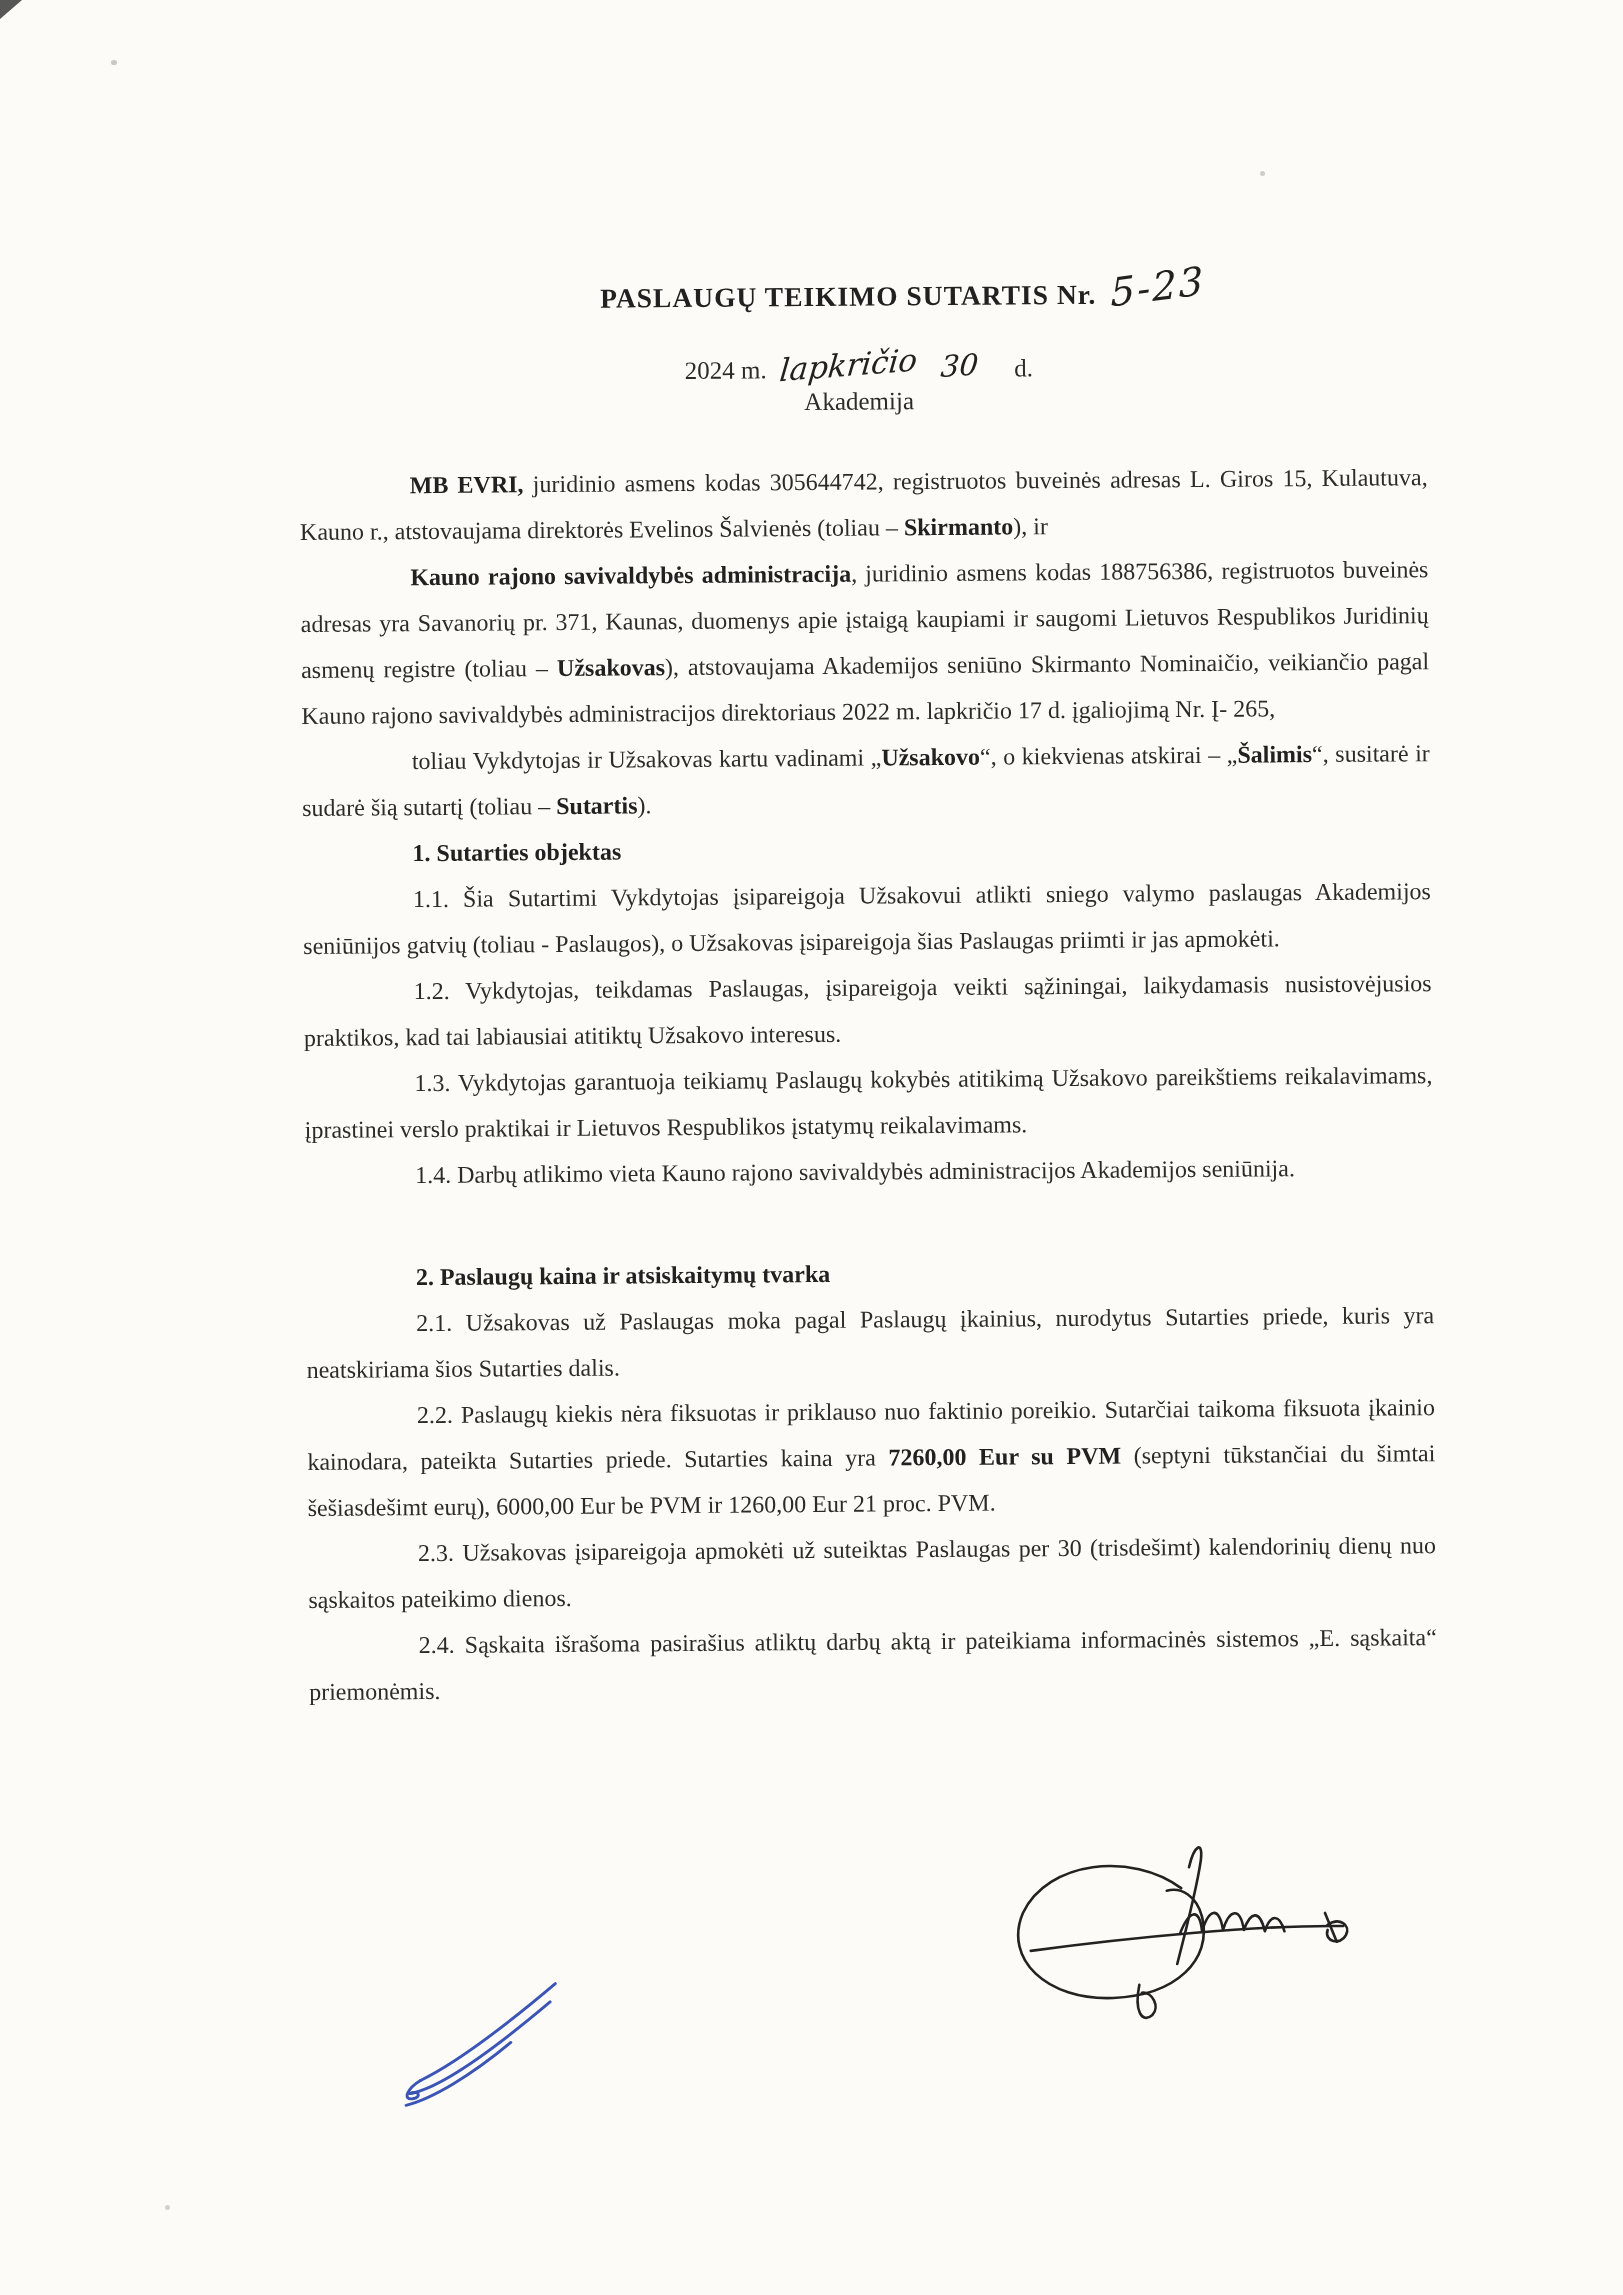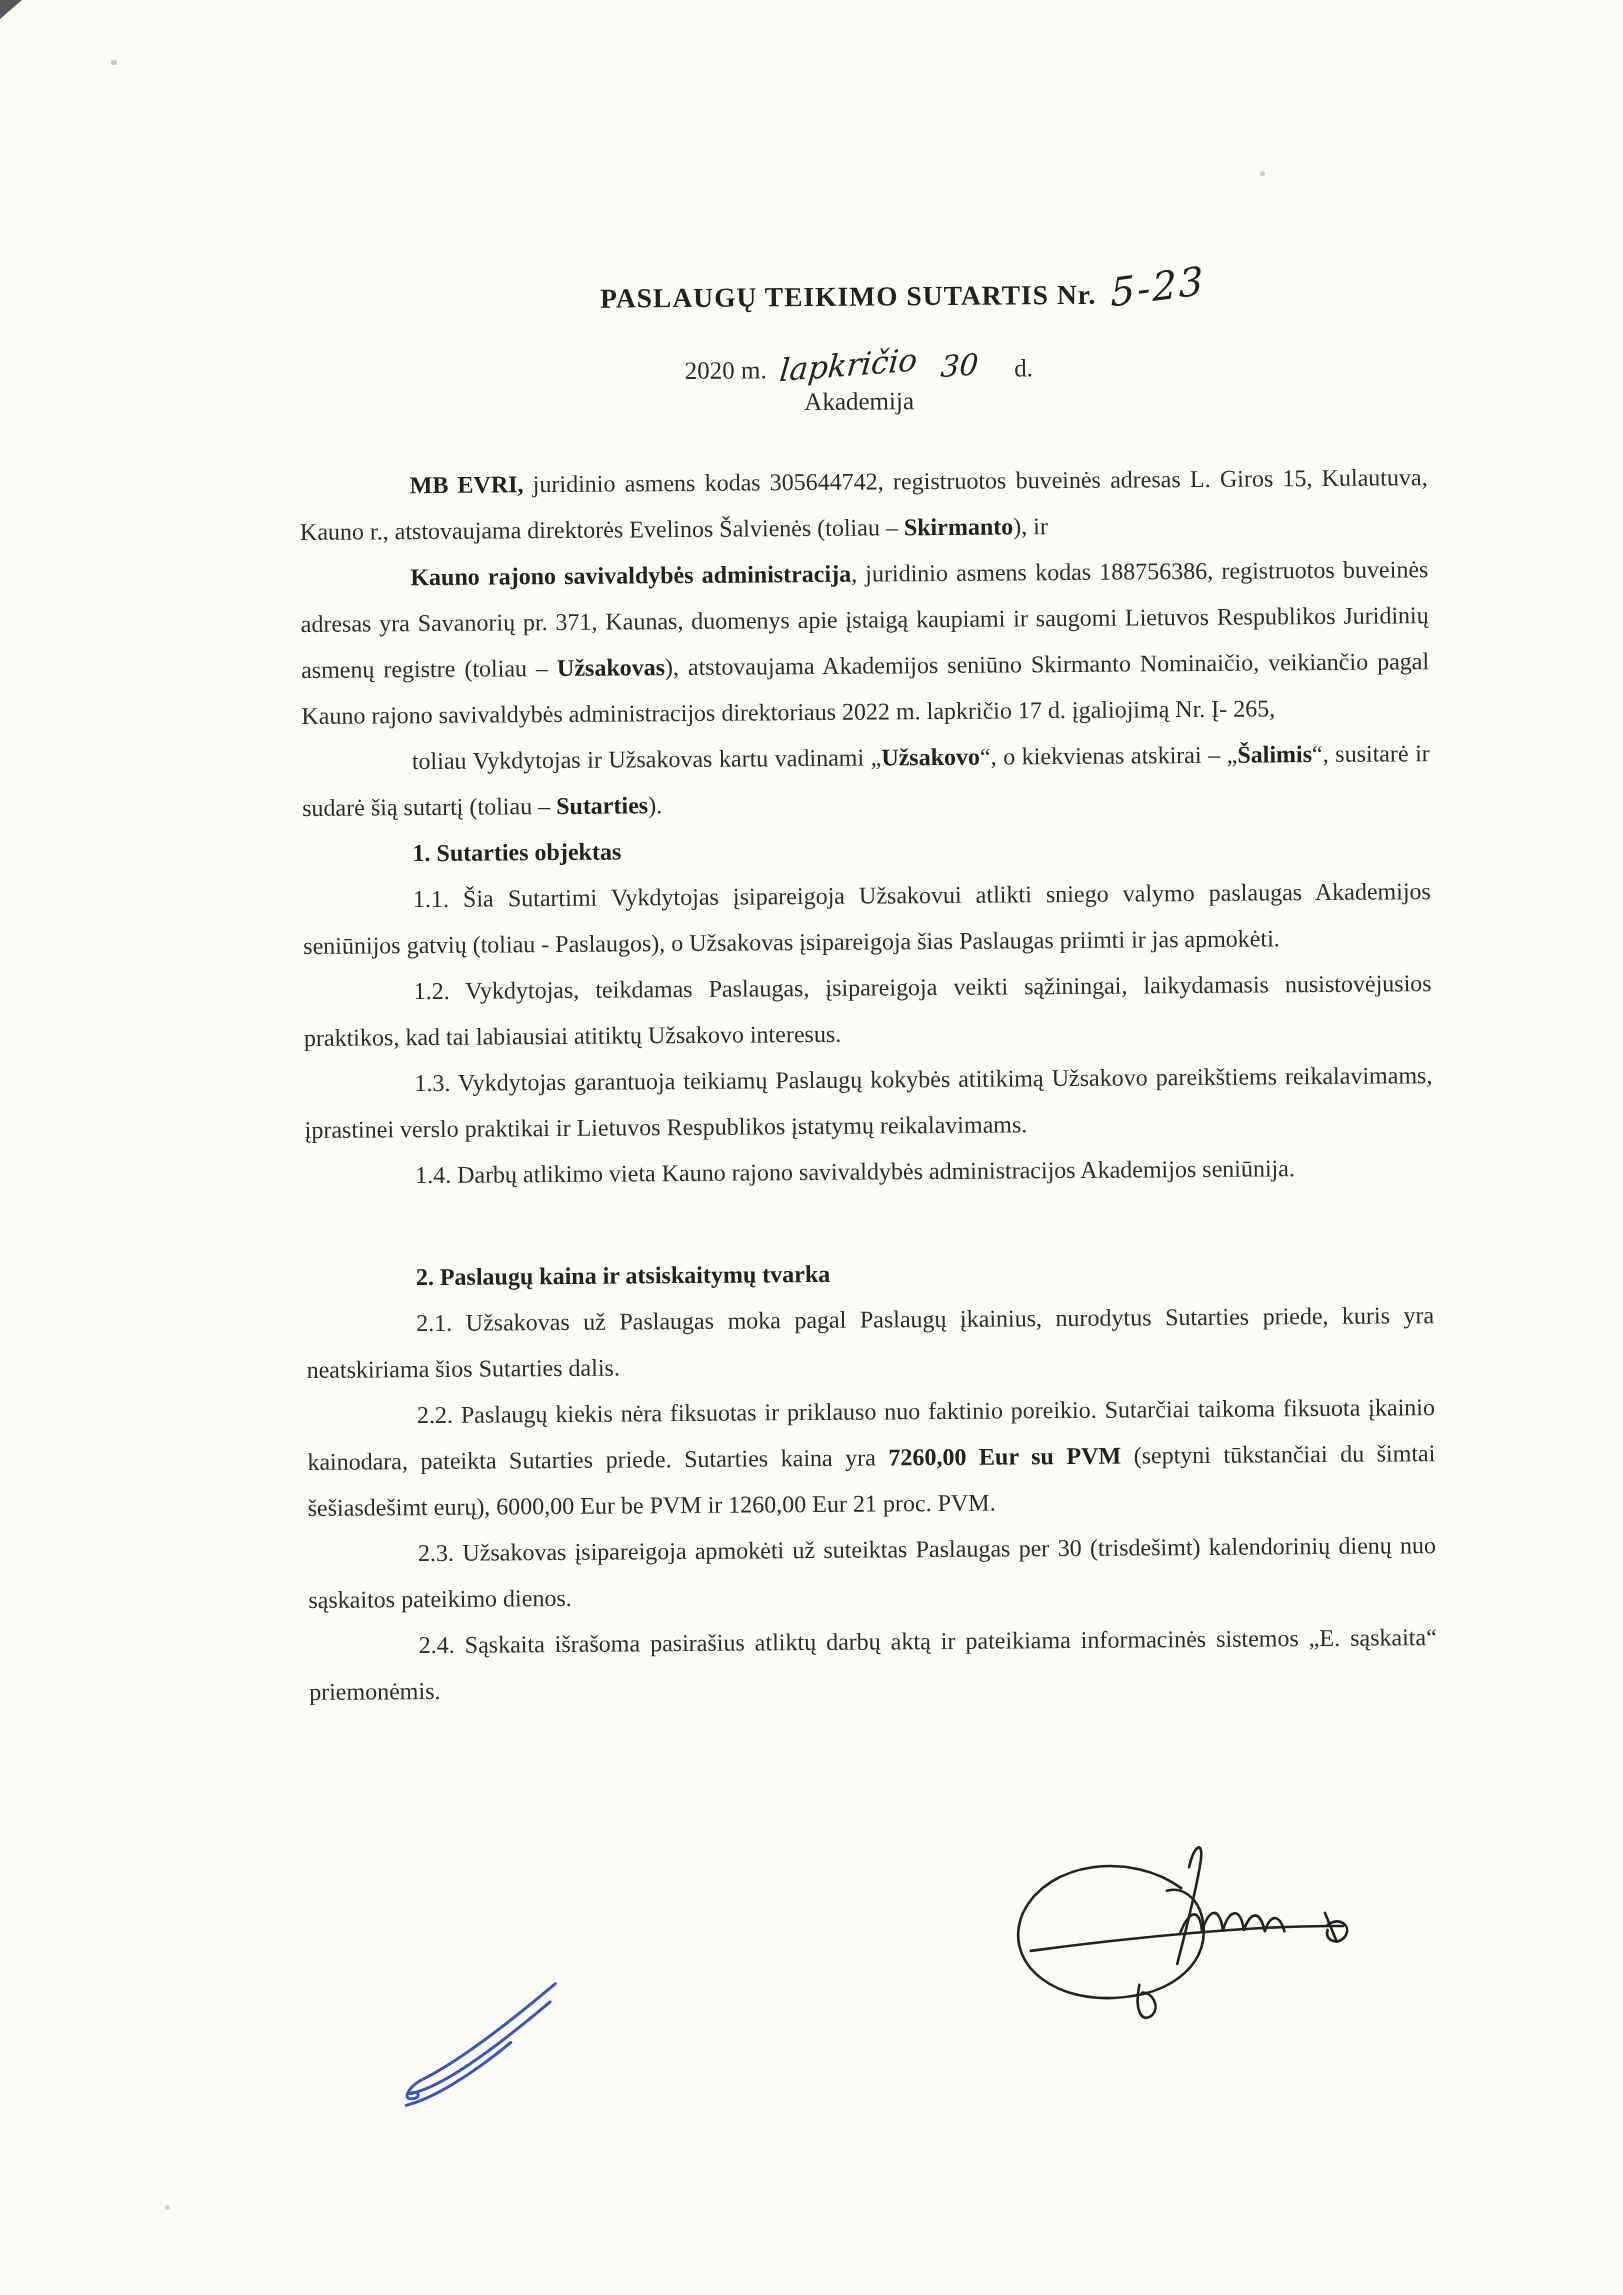--- a/index.html
+++ b/index.html
@@ -112,32 +112,32 @@
 
   <div class="content">
 
     <div class="title-line">
       <span class="b">PASLAUGŲ TEIKIMO SUTARTIS</span>
       <span class="b">Nr.</span>
       <span class="hand hand-nr">5-23</span>
     </div>
 
     <div class="date-line">
-      <span>2020 m.</span>
+      <span>2024 m.</span>
       <span class="hand hand-month">lapkričio</span>
       <span class="hand hand-day">30</span>
       <span>d.</span>
     </div>
 
     <div class="location">Akademija</div>
 
     <div class="contract-body">
         <p class="para"><span class="b">MB EVRI,</span><span> juridinio asmens kodas 305644742, registruotos buveinės adresas L. Giros 15, Kulautuva, Kauno r., atstovaujama direktorės Evelinos Šalvienės (toliau – </span><span class="b">Skirmanto</span><span>), ir</span></p>
         <p class="para"><span class="b">Kauno rajono savivaldybės administracija</span><span>, juridinio asmens kodas 188756386, registruotos buveinės adresas yra Savanorių pr. 371, Kaunas, duomenys apie įstaigą kaupiami ir saugomi Lietuvos Respublikos Juridinių asmenų registre (toliau – </span><span class="b">Užsakovas</span><span>), atstovaujama Akademijos seniūno Skirmanto Nominaičio, veikiančio pagal Kauno rajono savivaldybės administracijos direktoriaus 2022 m. lapkričio 17 d. įgaliojimą Nr. Į- 265,</span></p>
-        <p class="para"><span>toliau Vykdytojas ir Užsakovas kartu vadinami „</span><span class="b">Užsakovo</span><span>“, o kiekvienas atskirai – „</span><span class="b">Šalimis</span><span>“, susitarė ir sudarė šią sutartį (toliau – </span><span class="b">Sutarties</span><span>).</span></p>
+        <p class="para"><span>toliau Vykdytojas ir Užsakovas kartu vadinami „</span><span class="b">Užsakovo</span><span>“, o kiekvienas atskirai – „</span><span class="b">Šalimis</span><span>“, susitarė ir sudarė šią sutartį (toliau – </span><span class="b">Sutartis</span><span>).</span></p>
         <p class="para heading"><span class="b">1. Sutarties objektas</span></p>
         <p class="para"><span>1.1. Šia Sutartimi Vykdytojas įsipareigoja Užsakovui atlikti sniego valymo paslaugas Akademijos seniūnijos gatvių (toliau -  Paslaugos), o Užsakovas įsipareigoja šias Paslaugas priimti ir jas apmokėti.</span></p>
         <p class="para"><span>1.2. Vykdytojas, teikdamas Paslaugas, įsipareigoja veikti sąžiningai, laikydamasis nusistovėjusios praktikos, kad tai labiausiai atitiktų Užsakovo interesus.</span></p>
         <p class="para"><span>1.3. Vykdytojas garantuoja teikiamų Paslaugų kokybės atitikimą Užsakovo pareikštiems reikalavimams, įprastinei verslo praktikai ir Lietuvos Respublikos įstatymų reikalavimams.</span></p>
         <p class="para"><span>1.4. Darbų atlikimo vieta Kauno rajono savivaldybės administracijos Akademijos seniūnija.</span></p>
         <p class="para heading space-before"><span class="b">2. Paslaugų kaina ir atsiskaitymų tvarka</span></p>
         <p class="para"><span>2.1. Užsakovas už Paslaugas moka pagal Paslaugų įkainius, nurodytus Sutarties priede, kuris yra neatskiriama šios Sutarties dalis.</span></p>
         <p class="para"><span>2.2. Paslaugų kiekis nėra fiksuotas ir priklauso nuo faktinio poreikio. Sutarčiai taikoma fiksuota įkainio kainodara, pateikta Sutarties priede. Sutarties kaina yra </span><span class="b">7260,00 Eur su PVM</span><span> (septyni tūkstančiai du šimtai šešiasdešimt eurų), 6000,00 Eur be PVM ir 1260,00 Eur 21 proc. PVM.</span></p>
         <p class="para"><span>2.3. Užsakovas įsipareigoja apmokėti už suteiktas Paslaugas per 30 (trisdešimt) kalendorinių dienų nuo sąskaitos pateikimo dienos.</span></p>
         <p class="para"><span>2.4. Sąskaita išrašoma pasirašius atliktų darbų aktą ir pateikiama informacinės sistemos „E. sąskaita“ priemonėmis.</span></p>

